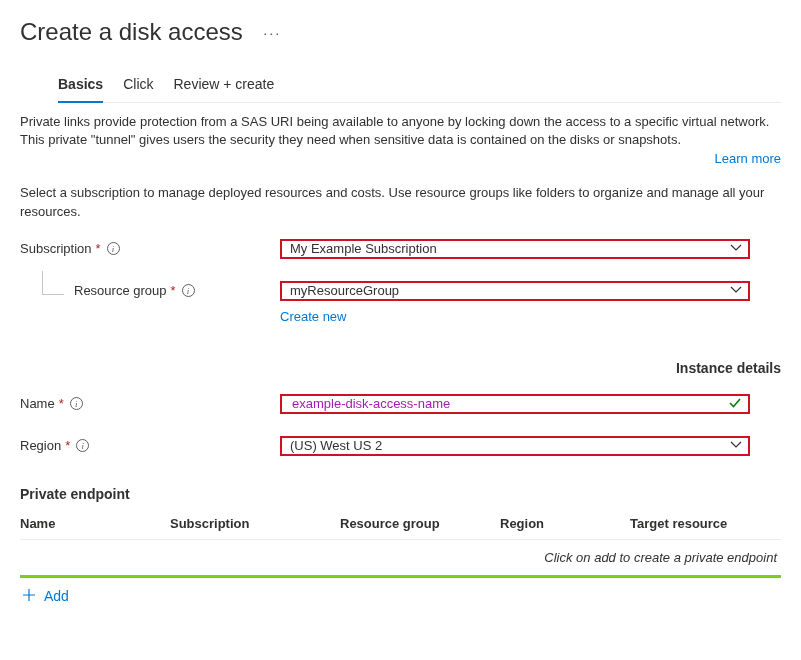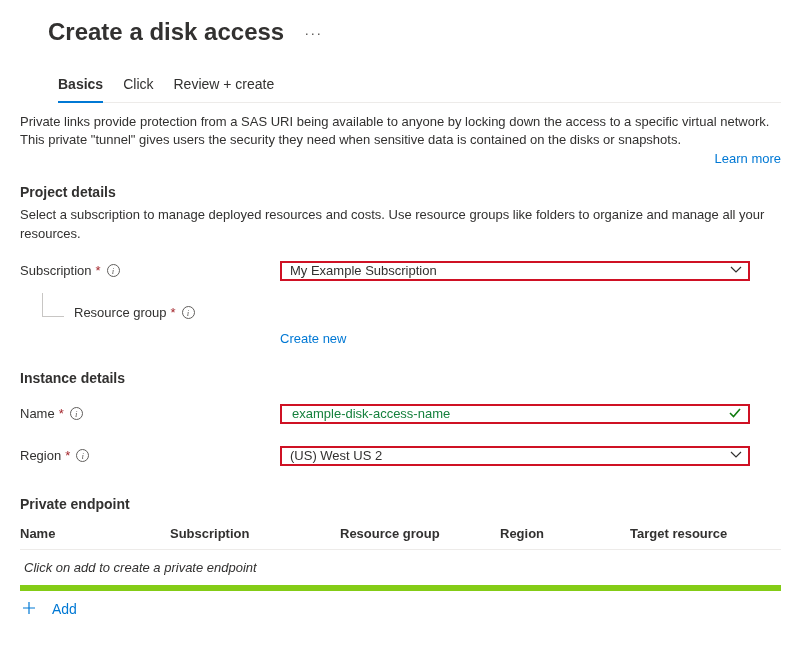--- a/index.html
+++ b/index.html
@@ -16,23 +16,22 @@
     padding: 18px 20px 18px 20px;
     position: relative;
   }
   .header-row {
     display: flex;
     align-items: center;
     margin-bottom: 22px;
   }
   .page-title {
     font-size: 24px;
-    font-weight: 700;
-    color: #323130;
-    margin-left: 28px;
+    font-weight: 400;
+    color: #323130;
   }
   .more-icon {
     margin-left: 20px;
     color: #605e5c;
     font-size: 15px;
     letter-spacing: 1px;
     cursor: pointer;
   }
   .tabs {
     display: flex;
@@ -143,21 +142,21 @@
     right: 6px;
     top: 50%;
     transform: translateY(-50%);
   }
   .text-input input {
     border: none;
     outline: none;
     width: 100%;
     font-size: 13px;
     font-family: inherit;
-    color: #15803d;
+    color: #a21caf;
     background: transparent;
   }
   .check-valid {
     position: absolute;
     right: 6px;
     top: 50%;
     transform: translateY(-50%);
     color: #107c10;
   }
   .sub-link-row {
@@ -176,26 +175,27 @@
     flex: 1;
   }
   .table-head > div:first-child, .table-row > div:first-child { flex: 0 0 150px; }
   .table-head > div:nth-child(2) { flex: 0 0 170px; }
   .table-head > div:nth-child(3) { flex: 0 0 160px; }
   .table-head > div:nth-child(4) { flex: 0 0 130px; }
   .table-empty {
     font-style: italic;
     color: #323130;
     padding: 10px 4px;
-    border-bottom: 6px solid #84cc16;
+    border-bottom: 3px solid #84cc16;
+    text-align: right;
   }
   .add-row {
     display: flex;
     align-items: center;
-    gap: 16px;
+    gap: 8px;
     padding: 10px 2px;
     color: #0078d4;
     cursor: pointer;
     font-size: 14px;
   }
   .plus-svg { width: 14px; height: 14px; }
   svg.chev { width: 12px; height: 12px; }
   svg.check { width: 14px; height: 14px; }
 </style>
 </head>
@@ -212,21 +212,20 @@
     <div class="tab active">Basics</div>
     <div class="tab">Click</div>
     <div class="tab">Review + create</div>
   </div>
 
   <p class="desc">Private links provide protection from a SAS URI being available to anyone by locking down the access to a specific virtual network. This private "tunnel" gives users the security they need when sensitive data is contained on the disks or snapshots.</p>
   <div class="learn-more-row">
     <span class="link">Learn more</span>
   </div>
 
-  <h3 class="section">Project details</h3>
   <p class="desc">Select a subscription to manage deployed resources and costs. Use resource groups like folders to organize and manage all your resources.</p>
 
   <div class="form-row">
     <div class="label-col">
       <span>Subscription</span>
       <span class="req">*</span>
       <span class="info-icon">i</span>
     </div>
     <div class="field-col">
       <div class="select">
@@ -240,26 +239,36 @@
     </div>
   </div>
 
   <div class="form-row">
     <div class="label-col indent">
       <span class="tree-line"></span>
       <span>Resource group</span>
       <span class="req">*</span>
       <span class="info-icon">i</span>
     </div>
+    <div class="field-col">
+      <div class="select">
+        <span>myResourceGroup</span>
+        <span class="chevron">
+          <svg class="chev" viewBox="0 0 12 12">
+              <path d="M1 3.5 L6 8.5 L11 3.5" stroke="#323130" stroke-width="1.2" fill="none"></path>
+            </svg>
+        </span>
+      </div>
+    </div>
   </div>
   <div class="sub-link-row">
     <span class="link">Create new</span>
   </div>
 
-  <h3 class="section" style="margin-top:24px;">Instance details</h3>
+  <h3 class="section" style="margin-top:36px;text-align:right;">Instance details</h3>
 
   <div class="form-row">
     <div class="label-col">
       <span>Name</span>
       <span class="req">*</span>
       <span class="info-icon">i</span>
     </div>
     <div class="field-col">
       <div class="text-input">
         <input type="text" value="example-disk-access-name" style="">

